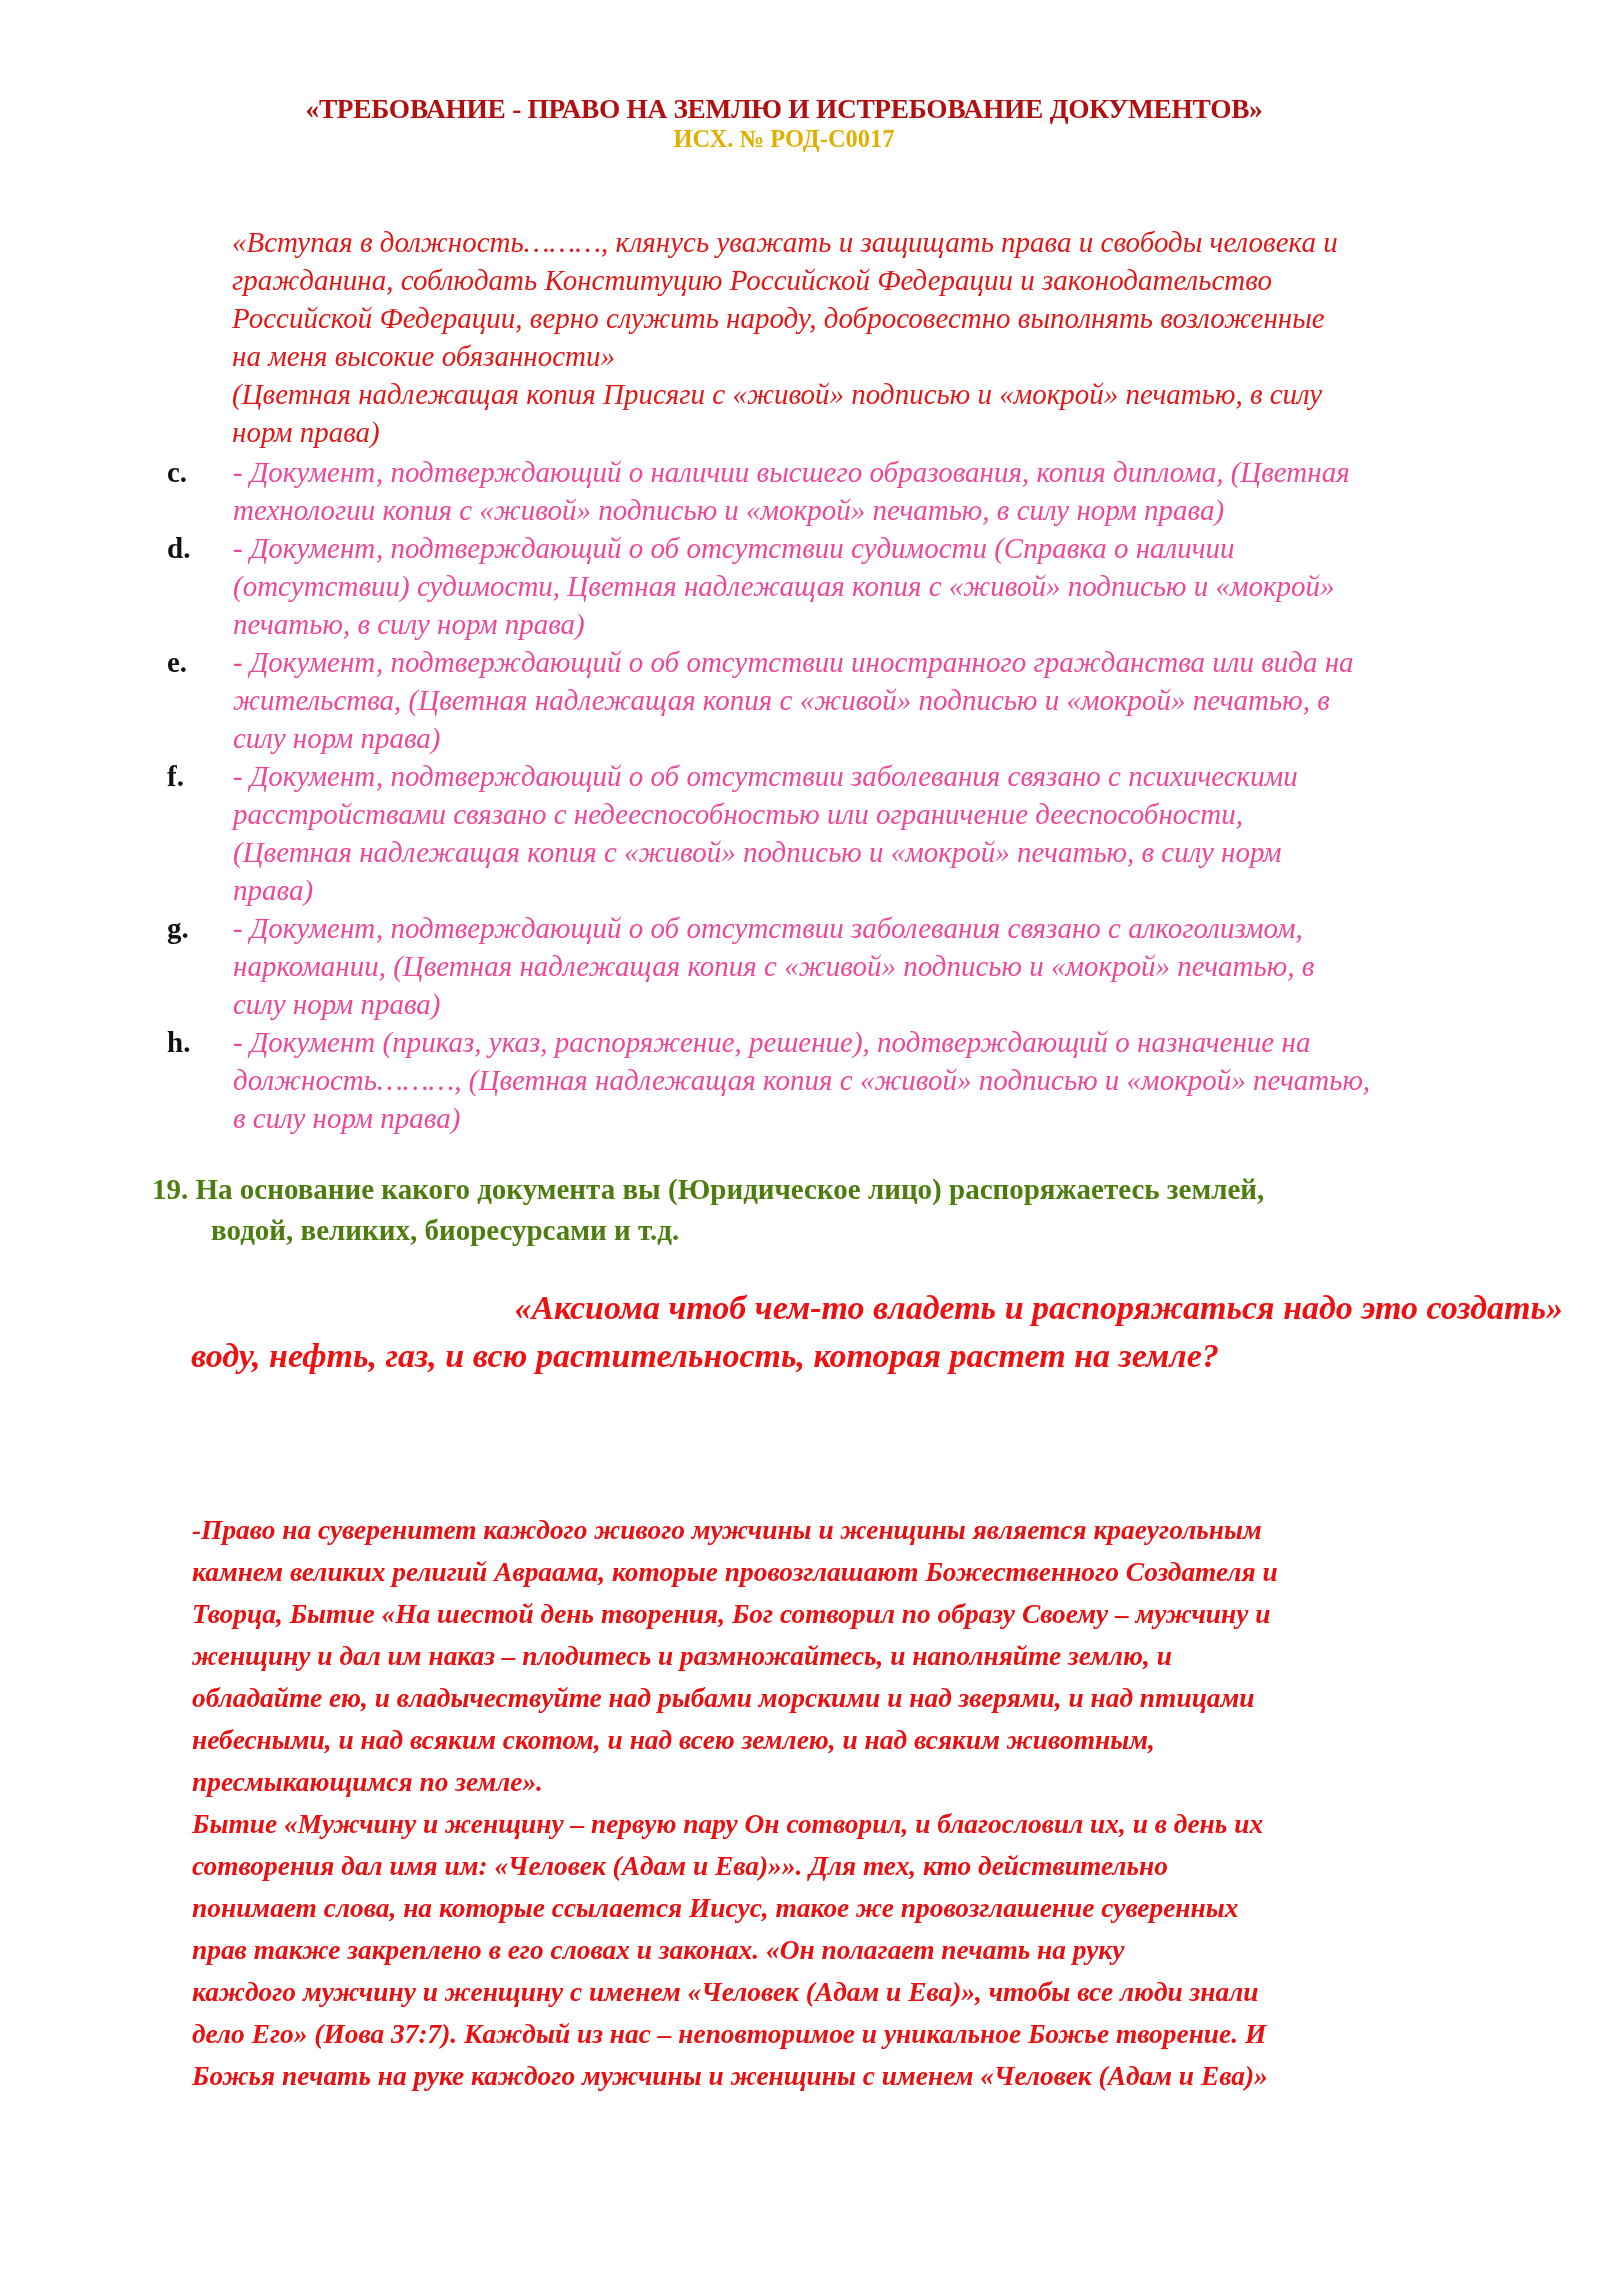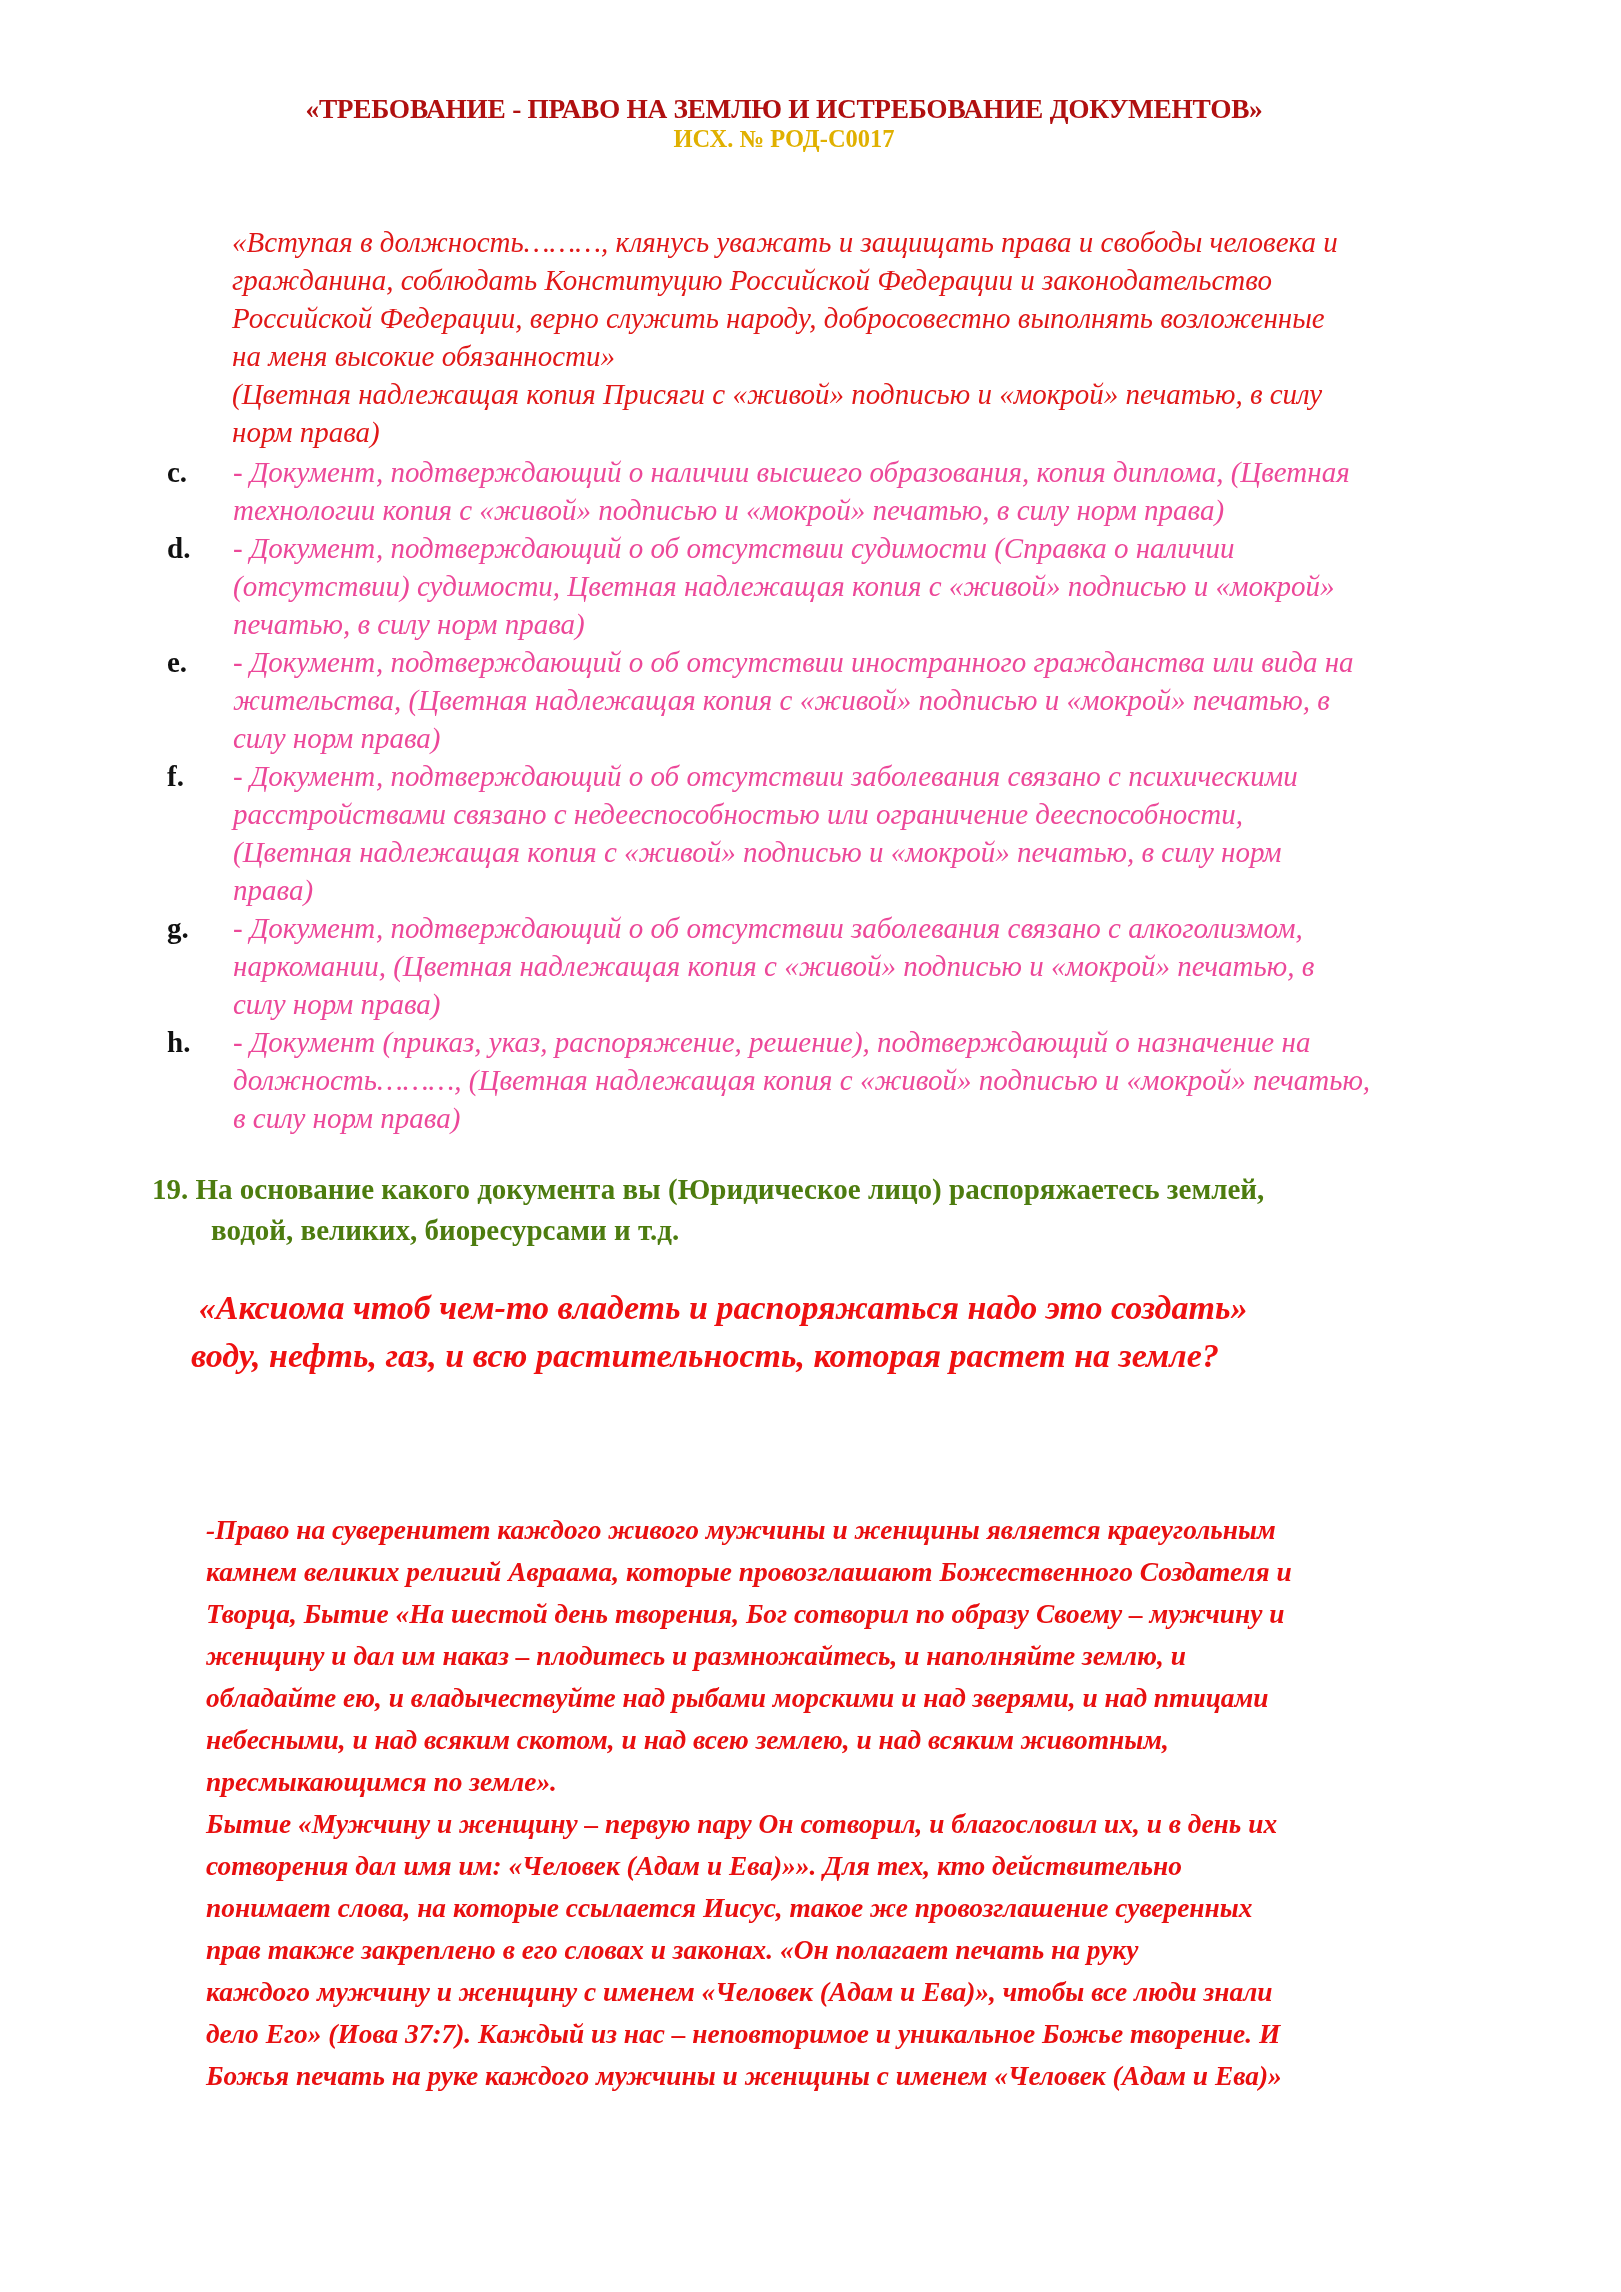--- a/index.html
+++ b/index.html
@@ -16,23 +16,23 @@
 
   .items { position: absolute; left: 167px; top: 453px; width: 1372px; }
   .item { display: flex; font-size: 29px; line-height: 38px; }
   .item .marker { width: 66px; flex: 0 0 66px; font-weight: bold; color: #111; font-family: "Liberation Serif", serif; }
   .item .text { font-style: italic; color: #ec4899; width: 1304px; }
 
   .q19 { position: absolute; left: 152px; top: 1169px; width: 1392px; font-weight: bold; color: #4d7c0f; font-size: 29px; line-height: 41px; }
   .q19 .cont { padding-left: 59px; }
 
   .axiom { position: absolute; left: 191px; top: 1284px; width: 1372px; font-weight: bold; font-style: italic; color: #ee1111; font-size: 34px; line-height: 48px; }
-  .axiom .l1 { padding-left: 7.8px; }
+  .axiom .l1 { padding-left: 7.8px; text-align: right; }
 
-  .answer { position: absolute; left: 206px; top: 1509px; width: 1372px; font-weight: bold; font-style: italic; color: #e81010; font-size: 27.4px; line-height: 42px; }
+  .answer { position: absolute; left: 192px; top: 1509px; width: 1372px; font-weight: bold; font-style: italic; color: #e81010; font-size: 27.4px; line-height: 42px; }
 </style>
 </head>
 <body>
 
 <div class="page">
 
   <div class="header">
     <div class="title">«ТРЕБОВАНИЕ - ПРАВО НА ЗЕМЛЮ И ИСТРЕБОВАНИЕ ДОКУМЕНТОВ»</div>
     <div class="ref">ИСХ.  № РОД-С0017</div>
   </div>

